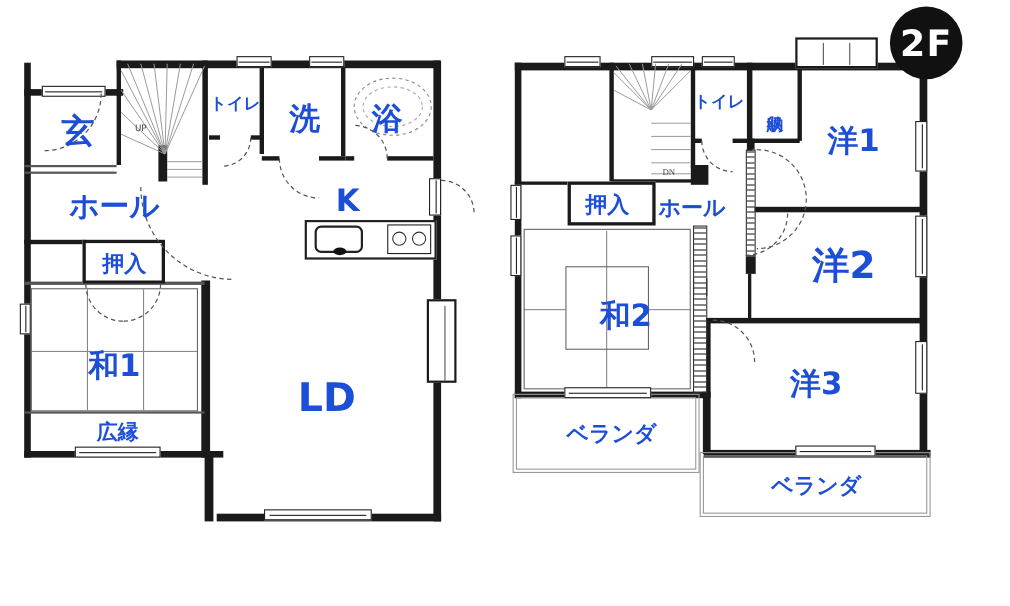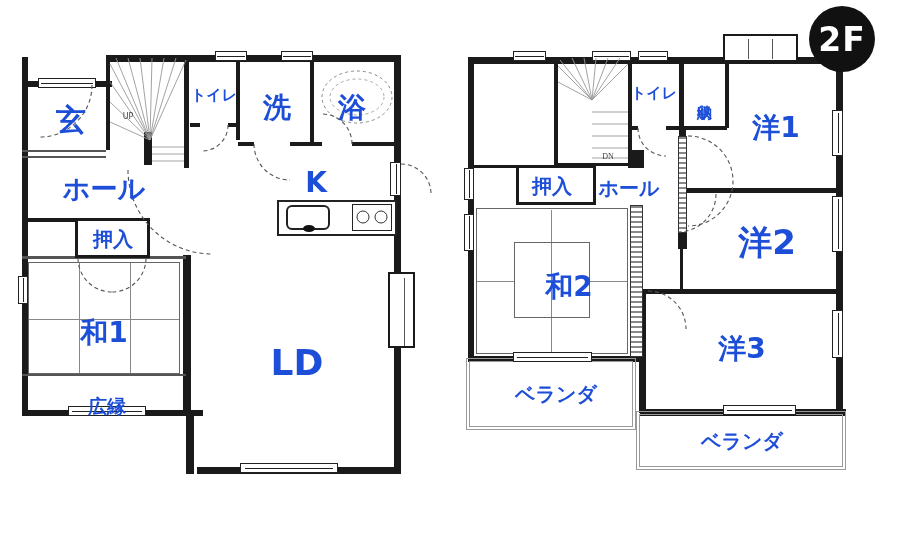--- a/index.html
+++ b/index.html
@@ -80,21 +80,21 @@
   </div>
 
   <div class="lbl" style="left:71px;top:120px;font-size:30px;">玄</div>
   <div class="lbl" style="left:104px;top:188px;font-size:27px;">ホール</div>
   <div class="lbl" style="left:113px;top:239px;font-size:20px;">押入</div>
   <div class="lbl" style="left:214px;top:95px;font-size:15px;">トイレ</div>
   <div class="lbl" style="left:277px;top:108px;font-size:28px;">洗</div>
   <div class="lbl" style="left:352px;top:108px;font-size:28px;">浴</div>
   <div class="lbl" style="left:316px;top:183px;font-size:28px;">K</div>
   <div class="lbl" style="left:104px;top:333px;font-size:28px;">和1</div>
-  <div class="lbl" style="left:107px;top:394px;font-size:19px;margin-top:12px;">広縁</div>
+  <div class="lbl" style="left:107px;top:394px;font-size:19px;">広縁</div>
   <div class="lbl" style="left:297px;top:363px;font-size:36px;">LD</div>
   <div class="lbl" style="left:128px;top:117px;font-size:8px;font-weight:400;color:#444;">UP</div>
 
 
   <div class="balcony" style="left:466px;top:358px;width:170px;height:72px;"></div>
   <div class="balcony" style="left:636px;top:411px;width:210px;height:59px;"></div>
   <div class="tatami" style="left:476px;top:208px;width:152px;height:146px;"></div>
   <div class="tatami" style="left:514px;top:242px;width:76px;height:76px;"></div>
   <div class="thin" style="left:551px;top:210px;width:1px;height:144px;background:#888;"></div>
   <div class="thin" style="left:476px;top:281px;width:38px;height:1px;background:#888;"></div>

